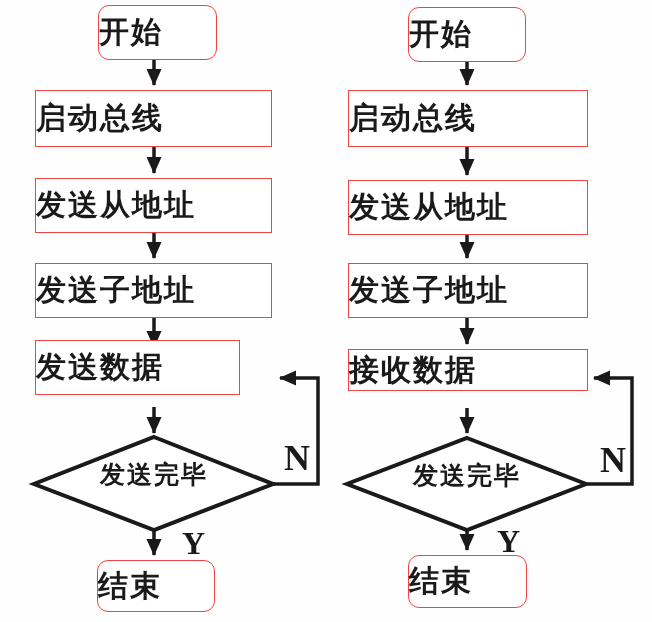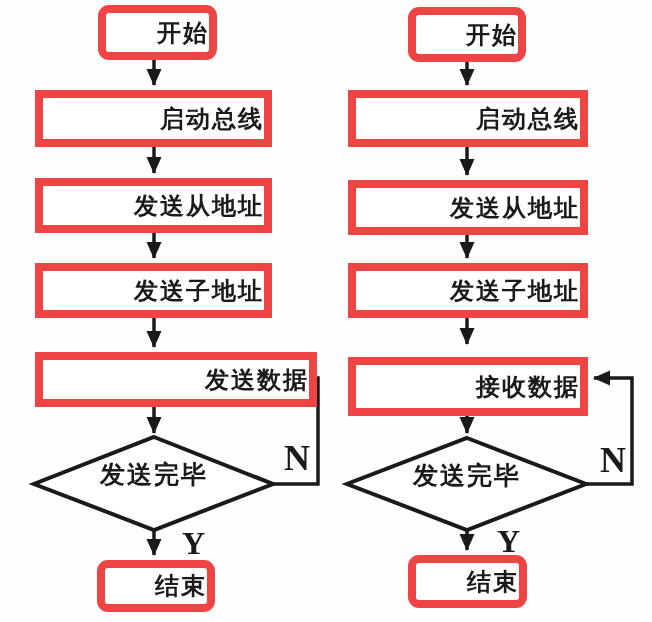--- a/index.html
+++ b/index.html
@@ -9,24 +9,24 @@
     background:#fefefe;
     font-family:"Liberation Sans","DejaVu Sans",sans-serif;
     color:#1a1a1a;
     overflow:hidden;
   }
   .wires{position:absolute;left:0;top:0;width:652px;height:622px;}
   .node{
     position:absolute;
     box-sizing:border-box;
     background:#ffffff;
-    border:8px solid #ef4444;
-    display:flex;align-items:center;justify-content:flex-end;
+    border:1px solid #ef4444;
+    display:flex;align-items:center;justify-content:flex-start;
     font-weight:bold;
-    font-size:24px;
+    font-size:30px;
     letter-spacing:2px;
     white-space:nowrap;
   }
   .terminal{border-radius:11px;}
   .diamond-label{
     position:absolute;
     display:flex;justify-content:center;
     font-weight:bold;font-size:25px;letter-spacing:2px;
     background:transparent;border:none;
   }
@@ -86,21 +86,21 @@
   </div>
 
   <div class="node" style="left:35px;top:178px;width:237px;height:55px;">
     <span>发送从地址</span>
   </div>
 
   <div class="node" style="left:35px;top:263px;width:237px;height:55px;">
     <span>发送子地址</span>
   </div>
 
-  <div class="node" style="left:35px;top:352px;width:282px;height:55px;">
+  <div class="node" style="left:35px;top:340px;width:205px;height:55px;">
     <span>发送数据</span>
   </div>
 
   <div class="diamond-label" style="left:54px;top:458px;width:200px;height:52px;">
     <span>发送完毕</span>
   </div>
 
   <div class="branch branch-n" style="left:284px;top:440px;">N</div>
 
   <div class="branch branch-y" style="left:182px;top:527px;">Y</div>
@@ -118,21 +118,21 @@
   </div>
 
   <div class="node" style="left:348px;top:180px;width:240px;height:55px;">
     <span>发送从地址</span>
   </div>
 
   <div class="node" style="left:348px;top:263px;width:240px;height:55px;">
     <span>发送子地址</span>
   </div>
 
-  <div class="node" style="left:348px;top:349px;width:240px;height:59px;margin-top:8px;">
+  <div class="node" style="left:348px;top:349px;width:240px;height:42px;">
     <span>接收数据</span>
   </div>
 
   <div class="diamond-label" style="left:367px;top:459px;width:200px;height:52px;">
     <span>发送完毕</span>
   </div>
 
   <div class="branch branch-n" style="left:600px;top:442px;">N</div>
 
   <div class="branch branch-y" style="left:497px;top:525px;">Y</div>

